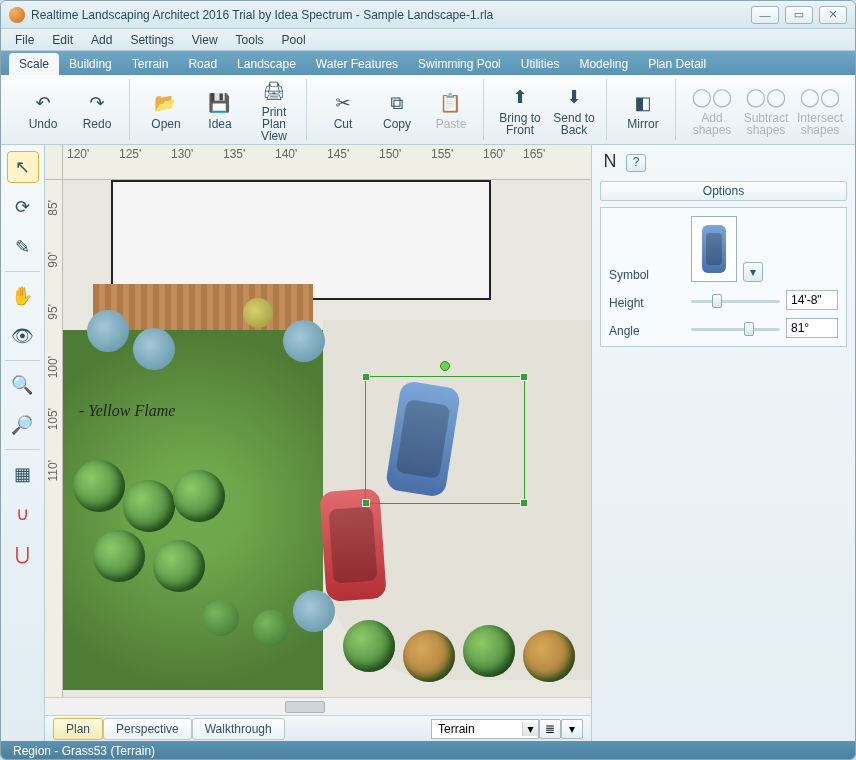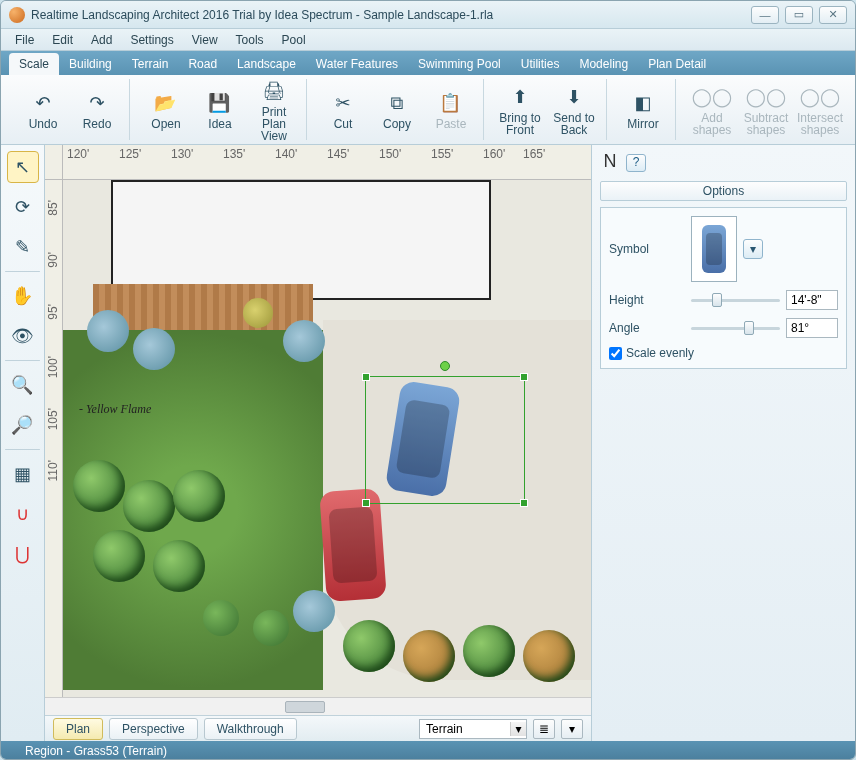--- a/index.html
+++ b/index.html
@@ -51,68 +51,68 @@
 
 
 .house { position: absolute; top: 0; left: 48px; width: 380px; height: 120px; background: #f5f5f5; border: 2px solid #222; }
 .deck { position: absolute; top: 104px; left: 30px; width: 220px; height: 48px; background: repeating-linear-gradient(90deg,#b07a48 0 6px,#c28d5b 6px 12px); }
 .drive { position: absolute; top: 140px; left: 260px; width: 280px; height: 360px; background: #e4e1d8; border-radius: 0 0 0 120px; }
 .lawn { position: absolute; top: 150px; left: 0; width: 260px; height: 360px; background: radial-gradient(circle, #6fa84c 20%, #4f7c35 80%); }
 .tree { position: absolute; width: 52px; height: 52px; border-radius: 50%; background: radial-gradient(circle at 35% 35%, #8fc96a, #2f6b2a); box-shadow: inset -4px -4px 8px #1d4718; }
 .shrub { position: absolute; width: 36px; height: 36px; border-radius: 50%; background: radial-gradient(circle at 35% 35%, #79b75b, #3a6f30); }
 .flower-blue { position: absolute; width: 42px; height: 42px; border-radius: 50%; background: radial-gradient(circle at 40% 40%, #a5c8d9, #5a8fa1); }
 .flower-yellow { position: absolute; width: 30px; height: 30px; border-radius: 50%; background: radial-gradient(circle at 40% 40%, #d9d16e, #9a9437); }
-.label-text { position: absolute; font-family: "Comic Sans MS", cursive; font-size: 12px; font-style: italic; color: #222; }
+.label-text { position: absolute; font-family: "Comic Sans MS", cursive; font-size: 16px; font-style: italic; color: #222; }
 
 .car { position: absolute; width: 60px; height: 110px; border-radius: 14px; }
 .car.blue { background: linear-gradient(#7ba6d6,#4a6fa8); top: 204px; left: 330px; transform: rotate(9deg); }
 .car.red { background: linear-gradient(#e06a6d,#b42f36); top: 310px; left: 260px; transform: rotate(-4deg); }
 .car::before { content:''; position:absolute; top:18px; left:8px; right:8px; bottom:18px; background: rgba(0,0,0,0.22); border-radius: 8px; }
 
 .selection { position: absolute; border: 1px solid #32a12e; background: rgba(255,255,255,0); }
 .sel-handle { position: absolute; width: 8px; height: 8px; background: #32a12e; border: 1px solid #fff; }
 .sel-rot { position: absolute; width: 10px; height: 10px; border-radius: 50%; background: #6cd148; border: 1px solid #2f8a2b; }
 
 .hscroll { height: 18px; background: #f1f1f1; border-top: 1px solid #ccc; display:flex; align-items:center; }
 .hscroll .thumb { width: 40px; height: 12px; background: #cfd6db; border: 1px solid #aab4bb; margin-left: 240px; border-radius: 2px;}
 
-.bottom-tabs { height: 26px; background: linear-gradient(#f4f8fa,#e2ecf1); display:flex; align-items:center; padding: 0 8px; gap: 6px; border-top: 1px solid #c0d2db; }
+.bottom-tabs { height: 26px; background: linear-gradient(#f4f8fa,#e2ecf1); display:flex; align-items:center; padding: 0 8px; border-top: 1px solid #c0d2db; }
 .btab { padding: 3px 12px; border: 1px solid #b8c8d0; border-radius: 3px; background: linear-gradient(#fff,#eaf1f5); cursor: pointer; color: #2e5264; }
 .btab.active { background: linear-gradient(#fffbe2,#f5eab0); border-color: #d0bb5b; }
 .spacer-flex { flex: 1; }
 .combo { display:flex; align-items:center; border: 1px solid #aab8c0; background: #fff; height: 20px; }
 .combo span { padding: 0 6px; min-width: 90px; }
 .combo .dd { width: 16px; text-align:center; border-left:1px solid #ccc; cursor:pointer; background: linear-gradient(#f5f5f5,#e2e2e2);}
 .iconbtn { width: 22px; height: 20px; border: 1px solid #aab8c0; background: linear-gradient(#fdfdfd,#e6eef3); border-radius: 2px; display:flex; align-items:center; justify-content:center; cursor:pointer; }
 
 
 .right-panel { width: 264px; background: linear-gradient(#f2f7fa,#e4eef4); border-left: 1px solid #b7cdd8; padding: 6px 8px; display:flex; flex-direction:column; gap: 6px; }
 .panel-head { display:flex; align-items:center; gap: 6px; }
 .compass { width: 20px; height: 24px; font-size: 18px; color: #333; text-align:center; }
 .panel-title { color: #1d5d86; font-size: 15px; flex:1; }
 .help-btn { width: 20px; height: 18px; border: 1px solid #8fb4cc; background: linear-gradient(#fdfdfd,#dcecf5); border-radius: 3px; color:#1d5d86; text-align:center; cursor:pointer; }
 
 .group-bar { border: 1px solid #b7cdd8; background: linear-gradient(#fdfdfd,#eaf2f7); text-align:center; padding: 2px; color: #2e5264; border-radius: 2px; font-weight: 500;}
 .prop-box { border: 1px solid #b7cdd8; background: #f7fbfd; padding: 8px; display:flex; flex-direction:column; gap: 8px; }
-.prop-row { display:flex; align-items:center; gap: 6px; }
+.prop-row { display:flex; align-items:flex-end; gap: 6px; }
 .prop-label { width: 76px; color: #2e5264; }
 .symbol-thumb { width: 46px; height: 66px; border: 1px solid #9cb2be; background: #fff; position: relative; display:flex; align-items:center; justify-content:center; }
 .symbol-thumb .mini-car { width: 24px; height: 48px; background: linear-gradient(#7ba6d6,#4a6fa8); border-radius: 6px; position:relative; }
 .symbol-thumb .mini-car::before { content:''; position:absolute; top:8px; left:4px; right:4px; bottom:8px; background: rgba(0,0,0,0.22); border-radius:4px;}
 .dd-btn { width: 20px; height: 20px; border: 1px solid #8fb4cc; background: linear-gradient(#fdfdfd,#dcecf5); border-radius: 3px; display:flex; align-items:center; justify-content:center; cursor:pointer; color:#2a5670;}
 
 .slider { flex:1; height: 18px; position: relative; }
 .slider .track { position:absolute; top:8px; left:0; right:0; height:3px; background:#c7d5dc; border-radius:2px; }
 .slider .knob { position:absolute; top:2px; width:10px; height:14px; background: linear-gradient(#fdfdfd,#d8e4eb); border:1px solid #8fa9b6; border-radius:2px; }
 .val-input { width: 52px; height: 20px; border: 1px solid #aab8c0; background: #fff; padding: 0 4px; }
 .chk { display:flex; align-items:center; gap:4px; color:#2e5264; }
 .chk input { width: 13px; height: 13px; }
 
 
-.statusbar { height: 20px; background: linear-gradient(#5a93b3,#4a7e9c); color: #fff; display:flex; align-items:center; padding: 0 24px; font-size: 11px; }
+.statusbar { height: 20px; background: linear-gradient(#5a93b3,#4a7e9c); color: #fff; display:flex; align-items:center; padding: 0 12px; font-size: 11px; }
 </style>
 </head>
 <body>
 
 <div class="titlebar">
   <div class="app-icon"></div>
   <div class="title">Realtime Landscaping Architect 2016 Trial by Idea Spectrum - Sample Landscape-1.rla</div>
   <div class="win-controls">
     <div class="win-btn">—</div>
     <div class="win-btn">▭</div>
@@ -340,24 +340,20 @@
         <input class="val-input" value="14'-8&quot;" style="">
       </div>
       <div class="prop-row">
         <div class="prop-label">Angle</div>
         <div class="slider">
             <div class="track"></div>
             <div class="knob" style="left:60%"></div>
           </div>
         <input class="val-input" value="81°" style="">
       </div>
-      <label class="chk">
-        <input type="checkbox" checked="" style="">
-        <span>Scale evenly</span>
-      </label>
     </div>
   </div>
 
 </div>
 
 <div class="statusbar">
   <span>Region - Grass53 (Terrain)</span>
 </div>
 
 </body></html>

